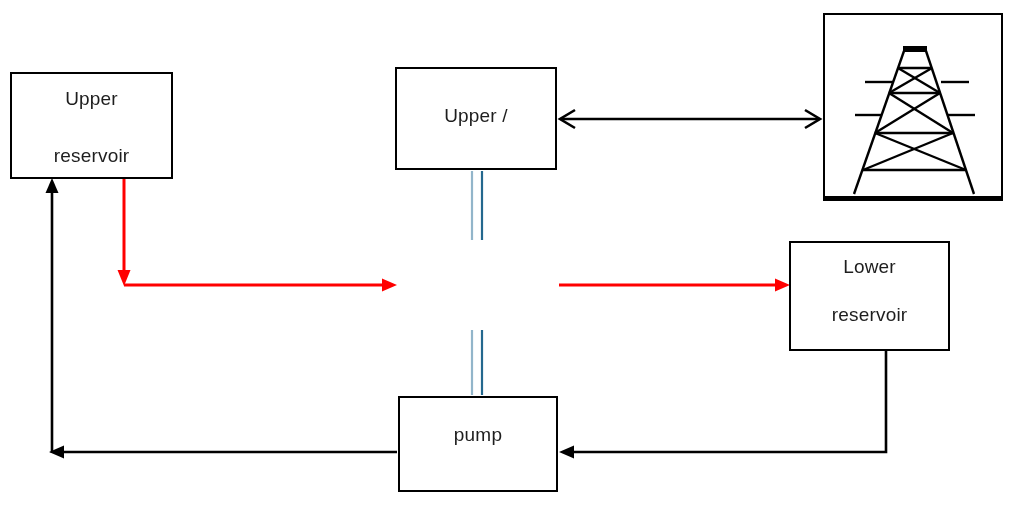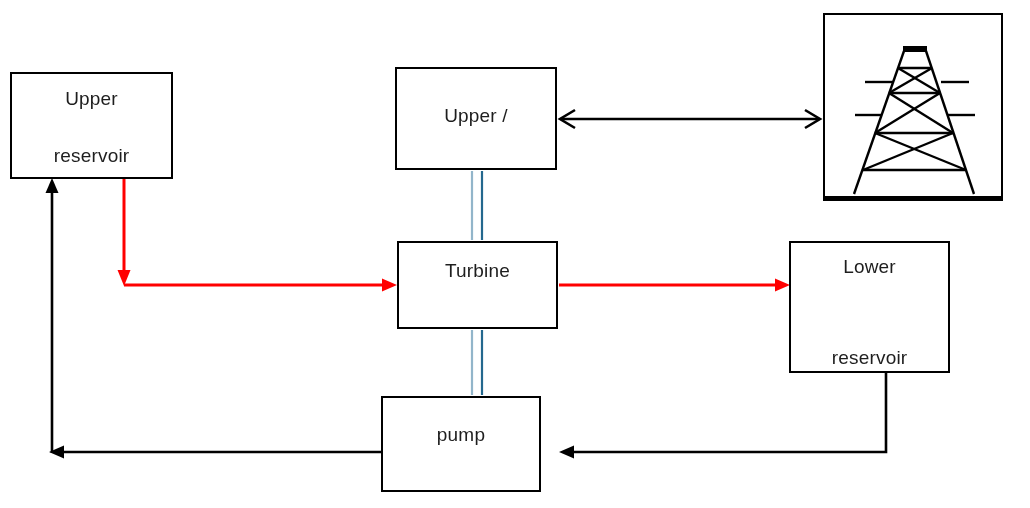--- a/index.html
+++ b/index.html
@@ -10,22 +10,22 @@
   svg.overlay{position:absolute;left:0;top:0;width:1030px;height:508px;}
   .box{
     position:absolute;box-sizing:border-box;border:2px solid #000;background:#fff;
     display:flex;flex-direction:column;align-items:center;
     font-size:19px;color:#1e1e1e;letter-spacing:.2px;
   }
   .box span{display:block;white-space:pre;}
   .upper  {left:10px;  top:72px;  width:163px;height:107px;justify-content:space-between;padding:14px 0 10px;}
   .motor  {left:395px; top:67px;  width:162px;height:103px;justify-content:center;line-height:33px;padding-bottom:6px;}
   .turbine{left:397px; top:241px; width:161px;height:88px; padding-top:17px;}
-  .lower  {left:789px; top:241px; width:161px;height:132px;justify-content:space-between;padding:13px 0 2px;}
-  .pump   {left:381px; top:396px; width:160px;height:96px; justify-content:center;padding-bottom:18px;}
+  .lower  {left:789px; top:241px; width:161px;height:110px;justify-content:space-between;padding:13px 0 23px;}
+  .pump   {left:398px; top:396px; width:160px;height:96px; justify-content:center;padding-bottom:18px;}
   .tower  {left:823px; top:13px;  width:180px;height:188px;border-bottom-width:5px;
            justify-content:flex-end;padding:0;}
   
   .red  {stroke:#ff0000;stroke-width:3;}
   .redf {fill:#ff0000;stroke:none;}
   .blk  {stroke:#000000;stroke-width:2.6;fill:none;}
   .blkf {fill:#000000;stroke:none;}
   .open {stroke:#000000;stroke-width:2.6;fill:none;}
   .shl  {stroke:#92b5ca;stroke-width:2.2;}
   .shd  {stroke:#24688e;stroke-width:2.2;}
@@ -66,23 +66,20 @@
 
   <div class="box upper">
     <span>Upper</span>
     <span>reservoir</span>
   </div>
 
   <div class="box motor">
     <span>Upper /</span>
   </div>
 
-  <div class="box turbine">
-    <span>Turbine</span>
-  </div>
 
   <div class="box lower">
     <span>Lower</span>
     <span>reservoir</span>
   </div>
 
   <div class="box pump">
     <span>pump</span>
   </div>
 

